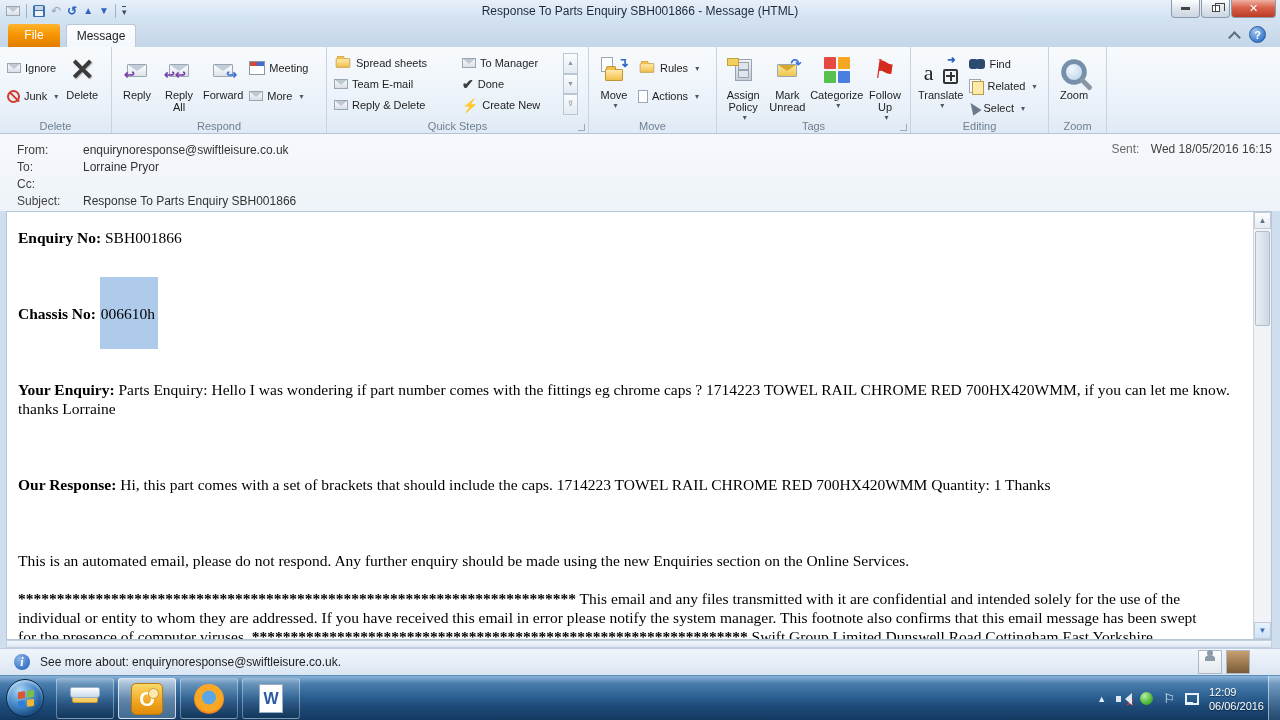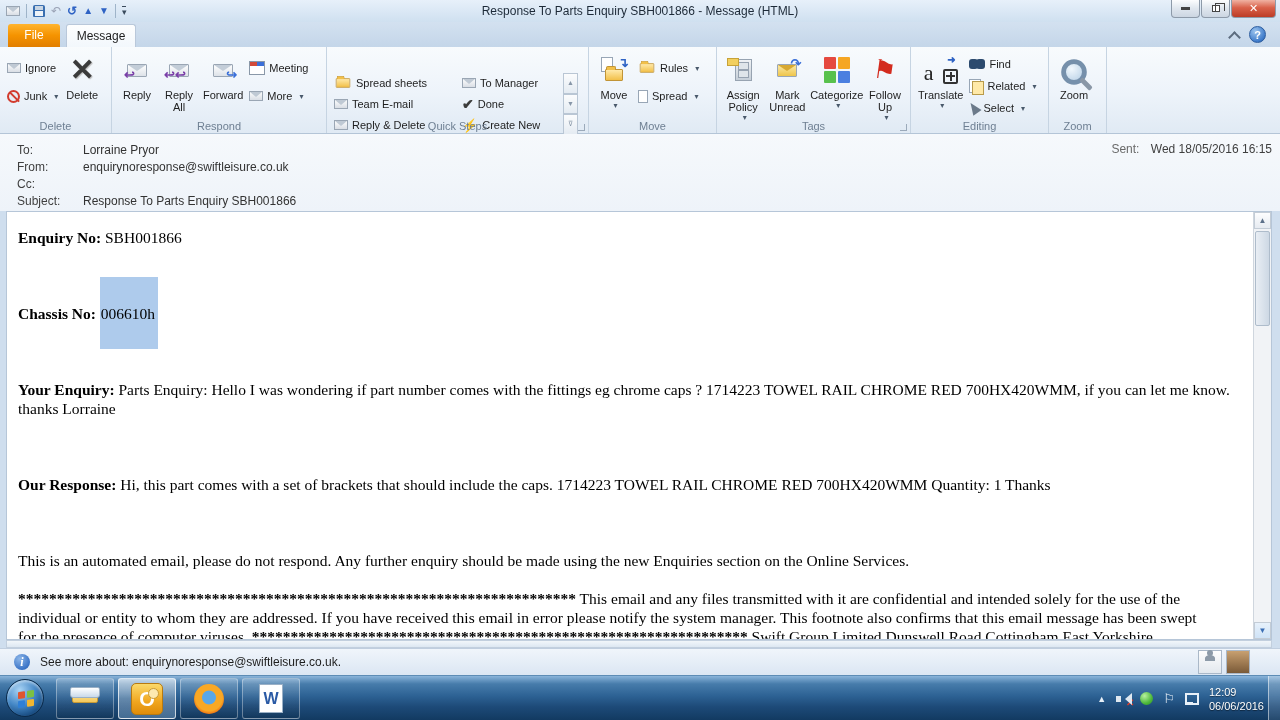--- a/index.html
+++ b/index.html
@@ -100,21 +100,21 @@
   .docs:after { left:3px; top:2px; }
   .cursor { width:0; height:0; border-left:5px solid transparent; border-right:5px solid transparent; border-bottom:12px solid #6b7a8a; transform:rotate(-35deg); }
   .mag { position:relative; width:16px; height:16px; border:3px solid #7690ab; border-radius:50%;
     background:radial-gradient(circle at 35% 30%,#f2f8fd,#b7d0e6); }
   .mag:after { content:""; position:absolute; right:-7px; bottom:-4px; width:9px; height:3px; background:#8a97a6; border-radius:1px; transform:rotate(45deg); }
   .maglg { transform:scale(1.6); margin-top:4px; }
   .cal { position:relative; width:16px; height:14px; background:#fff; border:1px solid #8a98a8; }
   .cal:before { content:""; position:absolute; left:0; right:0; top:0; height:4px; background:linear-gradient(90deg,#d24a3a 50%,#3a6fd8 50%); }
   .nosym { position:relative; width:13px; height:13px; border:2px solid #d23b2e; border-radius:50%; background:#e8edf2; }
   .nosym:before { content:""; position:absolute; left:-1px; top:4px; width:13px; height:2px; background:#d23b2e; transform:rotate(45deg); }
-  .qsteps { display:flex;margin-top:20px; }
+  .qsteps { display:flex; }
   .qscol { display:flex; flex-direction:column; gap:1px; padding-top:3px; }
   .qscroll { width:15px; display:flex; flex-direction:column; margin-left:4px; margin-top:3px; }
   .qscroll span { flex:1; border:1px solid #b9c6d4; background:linear-gradient(#fbfcfd,#e4ebf2); font-size:7px; color:#8796a8; text-align:center; line-height:17px; }
 
   
   .hdrpanel { position:absolute; top:134px; left:0; right:0; height:77px; background:linear-gradient(#f6f9fc,#eef3f9); padding:8px 8px 0 17px; }
   .hrow { display:flex; font-size:12px; line-height:17px; color:#3f3f3f; }
   .hlab { width:66px; }
   .hval { color:#333; }
   .sent { position:absolute; right:8px; top:8px; font-size:12px; color:#3f3f3f; }
@@ -332,21 +332,21 @@
           </span>
         <span class="lab">Move</span>
       </div>
       <div class="col">
         <div class="sm dd">
           <span class="folder" style="transform:scale(.8)"></span>
           <span>Rules</span>
         </div>
         <div class="sm dd">
           <span class="page" style="width:10px;height:13px"></span>
-          <span>Spread</span>
+          <span>Actions</span>
         </div>
       </div>
       <div class="grouplabel">Move</div>
     </div>
 
     <div class="group" style="width:194px">
       <div class="lg dd">
         <span class="ic">
             <span class="cab">
               <span class="envtag"></span>
@@ -419,26 +419,26 @@
         <span class="lab">Zoom</span>
       </div>
       <div class="grouplabel">Zoom</div>
     </div>
 
     <div style="flex:1"></div>
   </div>
 
   <div class="hdrpanel">
     <div class="hrow">
+      <span class="hlab">From:</span>
+      <span class="hval">enquirynoresponse@swiftleisure.co.uk</span>
+    </div>
+    <div class="hrow">
       <span class="hlab">To:</span>
       <span class="hval">Lorraine Pryor</span>
-    </div>
-    <div class="hrow">
-      <span class="hlab">From:</span>
-      <span class="hval">enquirynoresponse@swiftleisure.co.uk</span>
     </div>
     <div class="hrow">
       <span class="hlab">Cc:</span>
       <span class="hval"></span>
     </div>
     <div class="hrow">
       <span class="hlab">Subject:</span>
       <span class="hval">Response To Parts Enquiry SBH001866</span>
     </div>
     <div class="sent">

